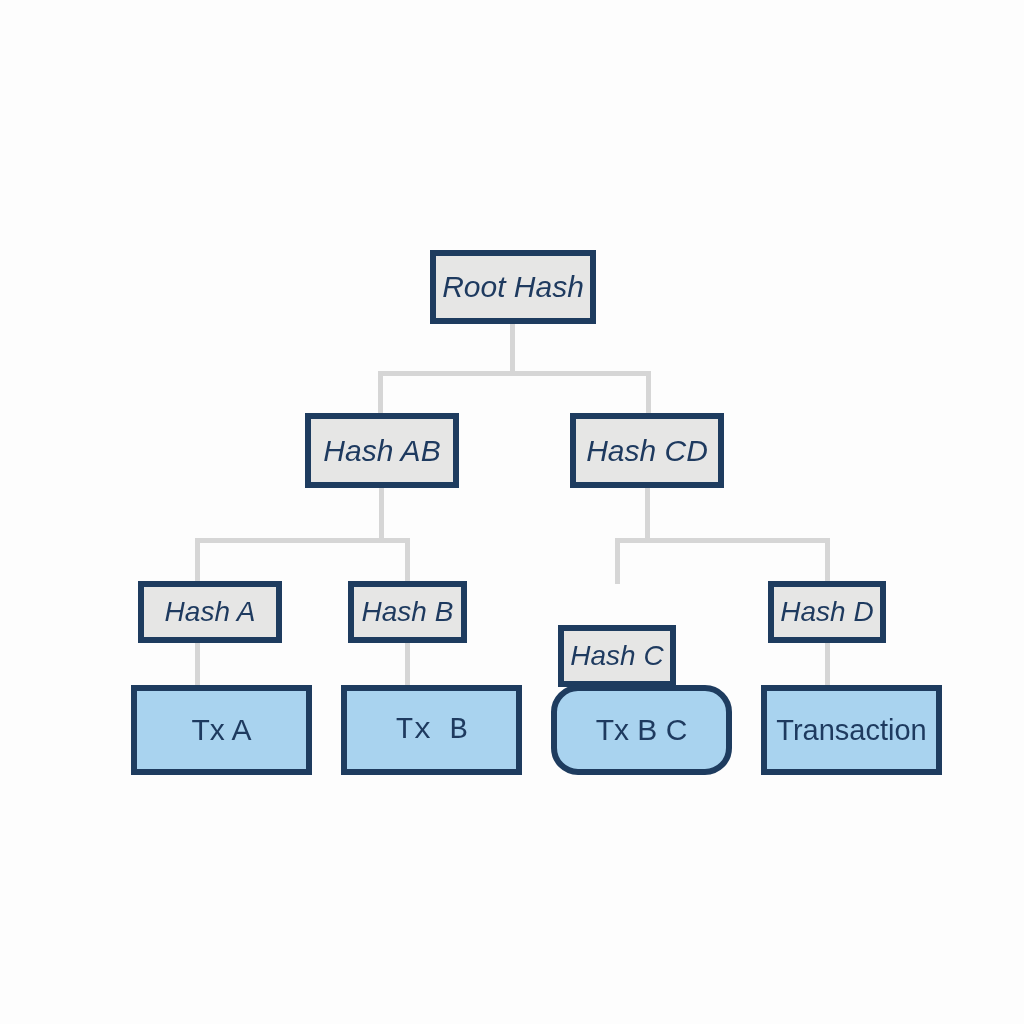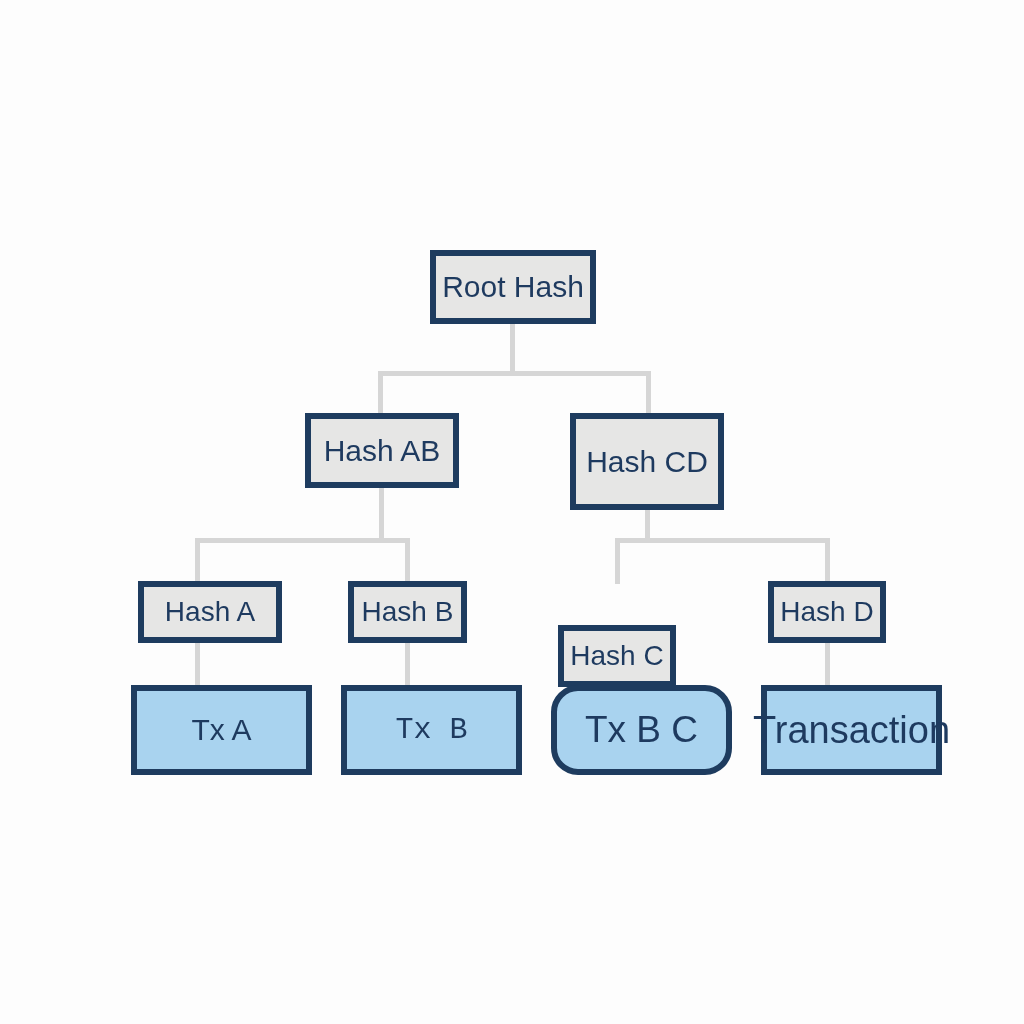--- a/index.html
+++ b/index.html
@@ -19,36 +19,36 @@
     background: var(--connector, #d6d6d6);
   }
   .node {
     position: absolute;
     box-sizing: border-box;
     display: flex;
     align-items: center;
     justify-content: center;
     color: var(--text, #1e3a5f);
   }
-  .node.gray { background: var(--gray-fill, #e6e6e5); border: 6px solid var(--node-border, #1e3c5f); }
+  .node.gray { background: var(--gray-fill, #e6e6e5); border: 6px solid var(--node-border, #1e3c5f); font-style: italic; }
   .node.blue { background: var(--blue-fill, #a9d3ef); border: 6px solid var(--node-border, #1e3c5f); margin-left: 24px; }
   .label { white-space: nowrap; }
 
   
   .n-root    { left: 430px; top: 250px; width: 166px; height: 74px; font-size: 30px; }
   .n-hash-ab { left: 305px; top: 413px; width: 154px; height: 75px; font-size: 30px; }
-  .n-hash-cd { left: 570px; top: 413px; width: 154px; height: 97px; font-size: 30px; }
+  .n-hash-cd { left: 570px; top: 413px; width: 154px; height: 75px; font-size: 30px; }
   .n-hash-a  { left: 138px; top: 581px; width: 144px; height: 62px; font-size: 28px; border-width: 5px; }
   .n-hash-b  { left: 348px; top: 581px; width: 119px; height: 62px; font-size: 28px; border-width: 5px; }
   .n-hash-c  { left: 558px; top: 581px; width: 118px; height: 62px; font-size: 28px; border-width: 5px; margin-top: 44px; }
   .n-hash-d  { left: 768px; top: 581px; width: 118px; height: 62px; font-size: 28px; border-width: 5px; }
   .n-tx-a    { left: 107px; top: 685px; width: 181px; height: 90px; font-size: 30px; }
   .n-tx-b    { left: 317px; top: 685px; width: 181px; height: 90px; font-size: 30px; font-family: Liberation Mono, monospace; }
-  .n-tx-bc   { left: 527px; top: 685px; width: 181px; height: 90px; font-size: 37px; border-radius: 27px; }
-  .n-txn     { left: 737px; top: 685px; width: 181px; height: 90px; font-size: 38px; justify-content: center; }
+  .n-tx-bc   { left: 527px; top: 685px; width: 181px; height: 90px; font-size: 30px; border-radius: 27px; }
+  .n-txn     { left: 737px; top: 685px; width: 181px; height: 90px; font-size: 29px; justify-content: center; }
 
   
   .c-root-stem     { left: 510px; top: 322px; width: 5px;   height: 52px; }
   .c-l1-bar        { left: 378px; top: 371px; width: 273px; height: 5px;  }
   .c-l1-drop-left  { left: 378px; top: 371px; width: 5px;   height: 45px; }
   .c-l1-drop-right { left: 646px; top: 371px; width: 5px;   height: 45px; }
   .c-ab-stem       { left: 379px; top: 486px; width: 5px;   height: 55px; }
   .c-ab-bar        { left: 195px; top: 538px; width: 215px; height: 5px;  }
   .c-ab-drop-a     { left: 195px; top: 538px; width: 5px;   height: 46px; }
   .c-ab-drop-b     { left: 405px; top: 538px; width: 5px;   height: 46px; }

